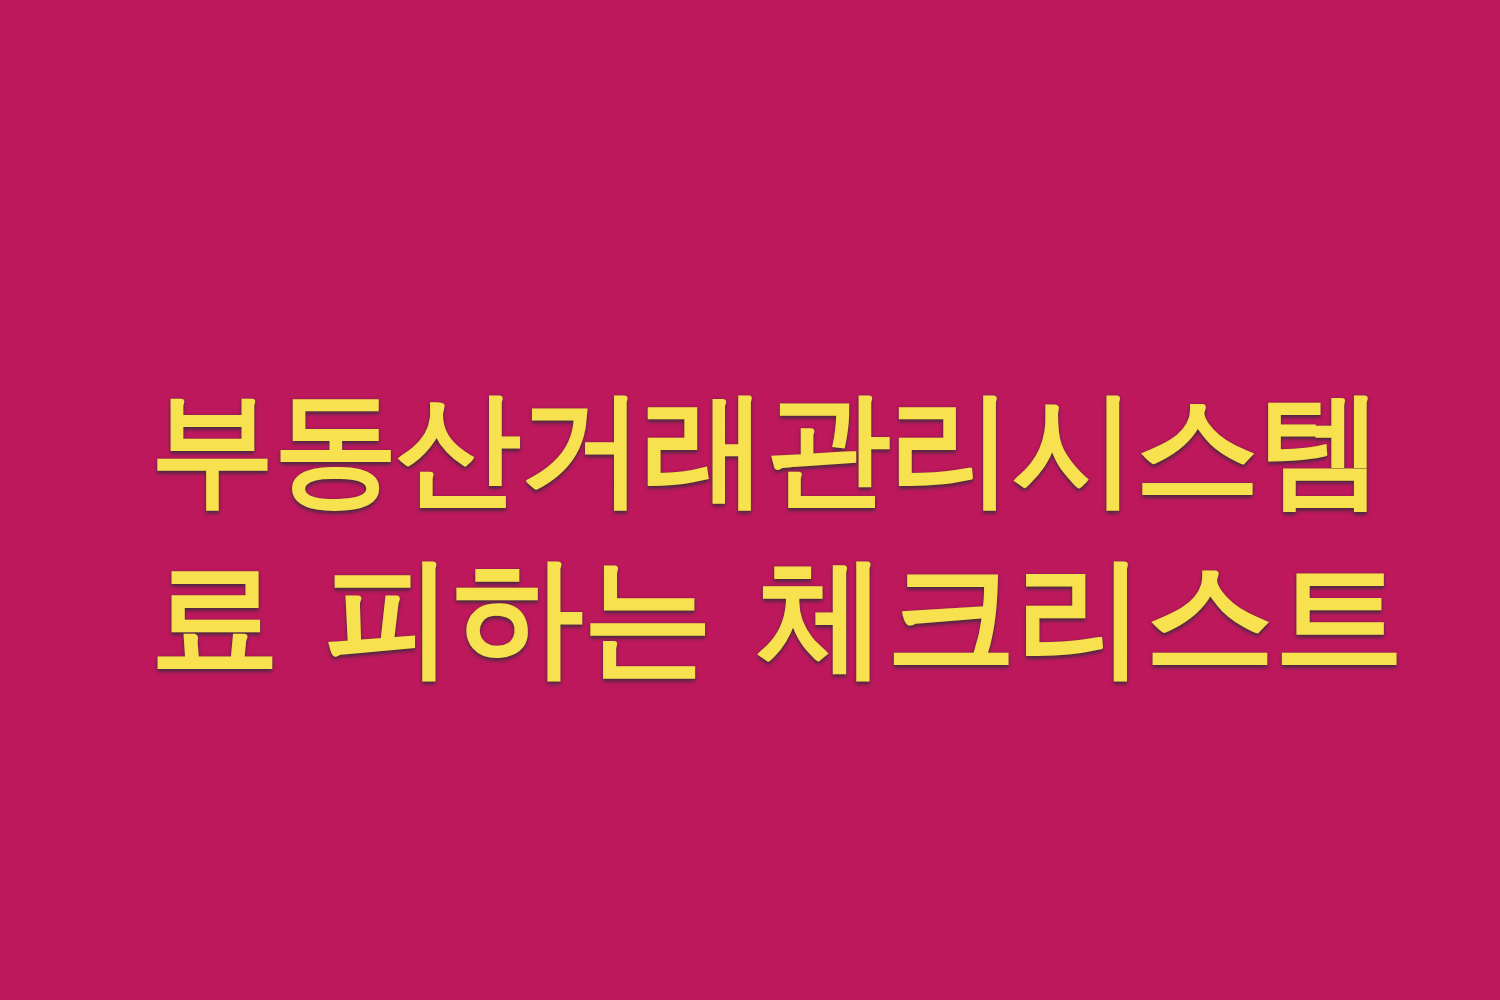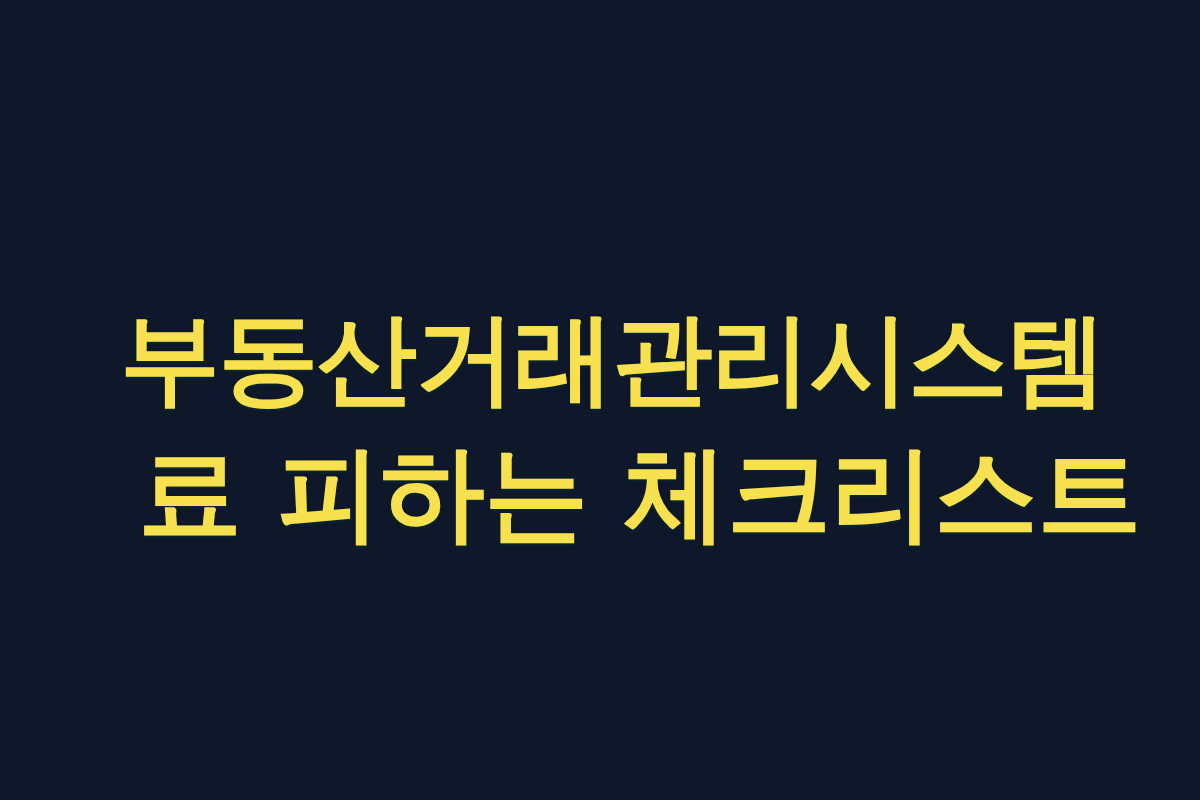--- a/index.html
+++ b/index.html
@@ -46,26 +46,26 @@
     white-space: nowrap;
     
     text-shadow:
       0 2px 3px rgba(5, 52, 47, 0.55),
       0 0 2px rgba(5, 52, 47, 0.35);
   }
 
   
   .title-line--1 { font-size: 100px; letter-spacing: -1.5px; }
   .title-line--2 { font-size: 104px; }
-  .title-line--3 { font-size: 104px; margin-left: 18px; }
+  .title-line--3 { font-size: 104px; }
 </style>
 </head>
 <body>
 
-<div id="thumbnail-card" style="background-color: #0f172a;">
+<div id="thumbnail-card" style="background-color: #be185d;">
 
   <div id="title-block">
 
     <span class="title-line title-line--1" style="color: rgb(247, 225, 78);">부동산거래관리시스템</span>
 
 
     <span class="title-line title-line--3" style="color: rgb(247, 225, 78);">료 피하는 체크리스트</span>
 
   </div>
 </div>

